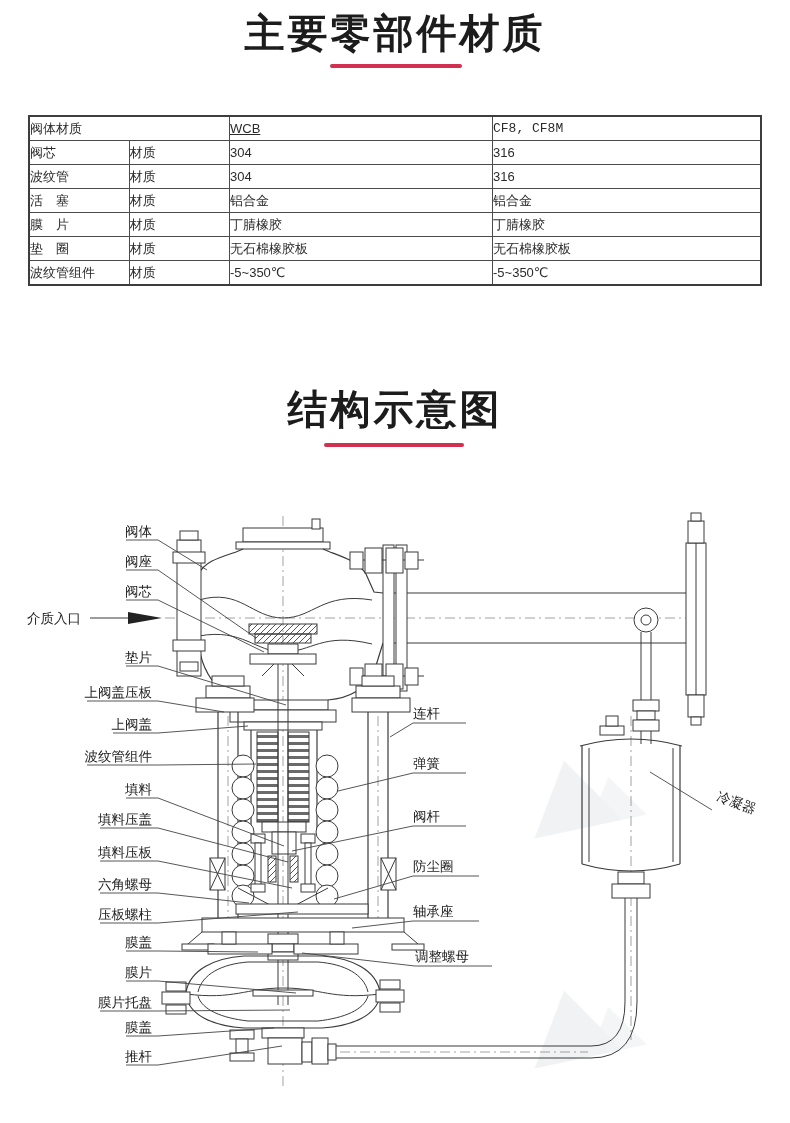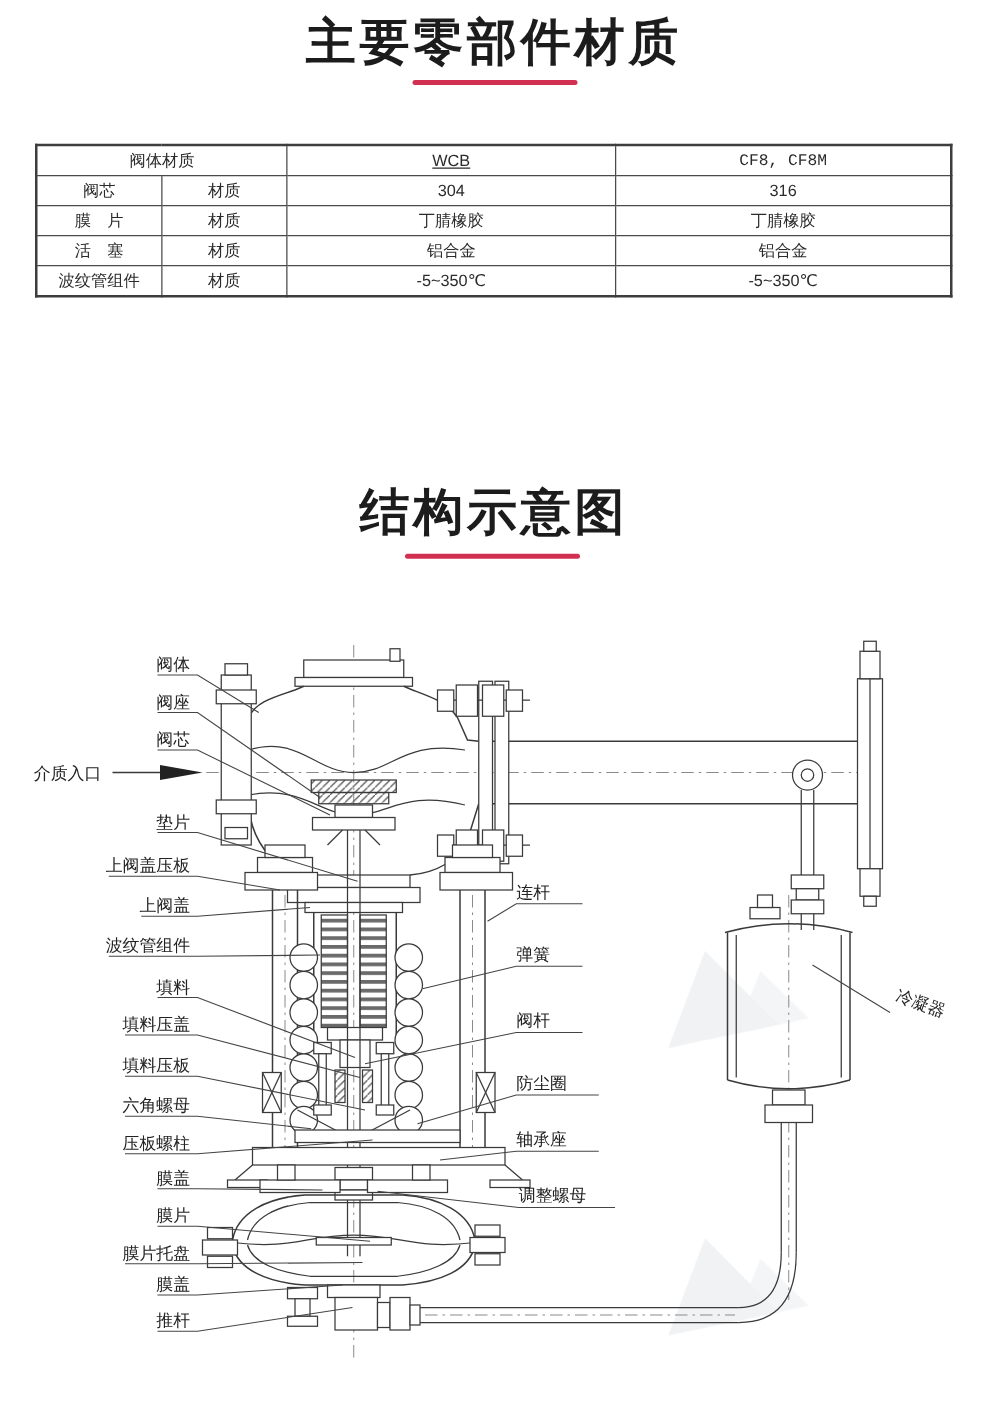--- a/index.html
+++ b/index.html
@@ -4,21 +4,21 @@
 <style>
   html,body{margin:0;padding:0;background:#ffffff;}
   .page{position:relative;width:790px;height:1123px;background:#fff;overflow:hidden;
         font-family:"Liberation Sans","DejaVu Sans",sans-serif;color:#222;}
   .title{position:absolute;left:0;width:790px;text-align:center;
          font-weight:900;font-size:40px;letter-spacing:3px;color:#1c1c1c;
          font-family:"DejaVu Sans","Liberation Sans",sans-serif;}
   .redbar{position:absolute;height:4px;border-radius:2px;}
   table.mat{position:absolute;left:28px;top:115px;width:734px;border-collapse:collapse;
             table-layout:fixed;font-size:13px;color:#2b2b2b;}
-  table.mat td{border:1px solid #4a4a4a;text-align:center;height:23px;padding:0;
+  table.mat td{border:1px solid #4a4a4a;text-align:left;height:23px;padding:0;
                overflow:hidden;white-space:nowrap;}
   table.mat{border:2px solid #3d3d3d;}
   .c1{width:102px;} .c2{width:103px;} .c3{width:262px;text-decoration:underline;} .c4{width:267px;font-family:Liberation Mono, monospace;}
   svg text{font-family:"Liberation Sans","DejaVu Sans",sans-serif;font-size:13.5px;fill:#222;}
   .ln{stroke:#3a3a3a;fill:none;stroke-width:1.2;}
   .ln2{stroke:#3a3a3a;fill:none;stroke-width:1;}
   .fw{stroke:#3a3a3a;fill:#ffffff;stroke-width:1;}
   .cl{stroke:#8a8a8a;fill:none;stroke-width:0.8;stroke-dasharray:10 4 2 4;}
   .ldr{stroke:#444;fill:none;stroke-width:0.9;}
 </style>
@@ -37,30 +37,42 @@
       <td class="c3">WCB</td>
       <td class="c4">CF8, CF8M</td>
     </tr>
     <tr>
       <td class="c1">阀芯</td>
       <td class="c2">材质</td>
       <td>304</td>
       <td>316</td>
     </tr>
     <tr>
+      <td>波纹管</td>
+      <td>材质</td>
+      <td>304</td>
+      <td>316</td>
+    </tr>
+    <tr>
+      <td>活　塞</td>
+      <td>材质</td>
+      <td>铝合金</td>
+      <td>铝合金</td>
+    </tr>
+    <tr>
       <td>膜　片</td>
       <td>材质</td>
       <td>丁腈橡胶</td>
       <td>丁腈橡胶</td>
     </tr>
     <tr>
-      <td>活　塞</td>
-      <td>材质</td>
-      <td>铝合金</td>
-      <td>铝合金</td>
+      <td>垫　圈</td>
+      <td>材质</td>
+      <td>无石棉橡胶板</td>
+      <td>无石棉橡胶板</td>
     </tr>
     <tr>
       <td>波纹管组件</td>
       <td>材质</td>
       <td>-5~350℃</td>
       <td>-5~350℃</td>
     </tr>
   </tbody>
     </table>
 

